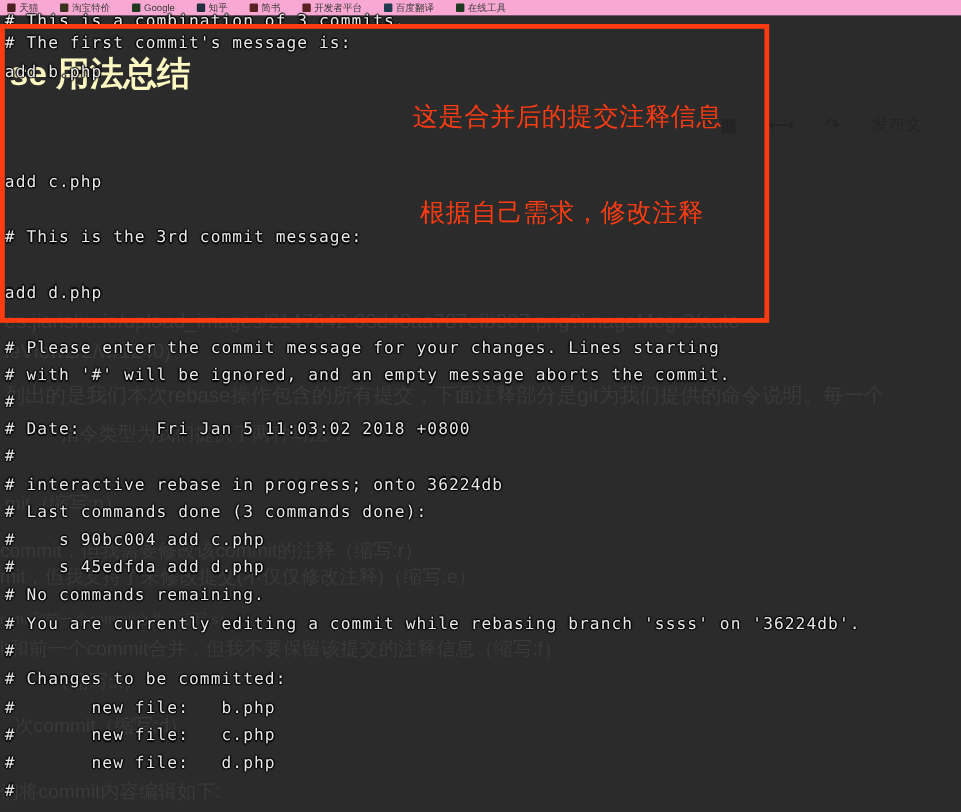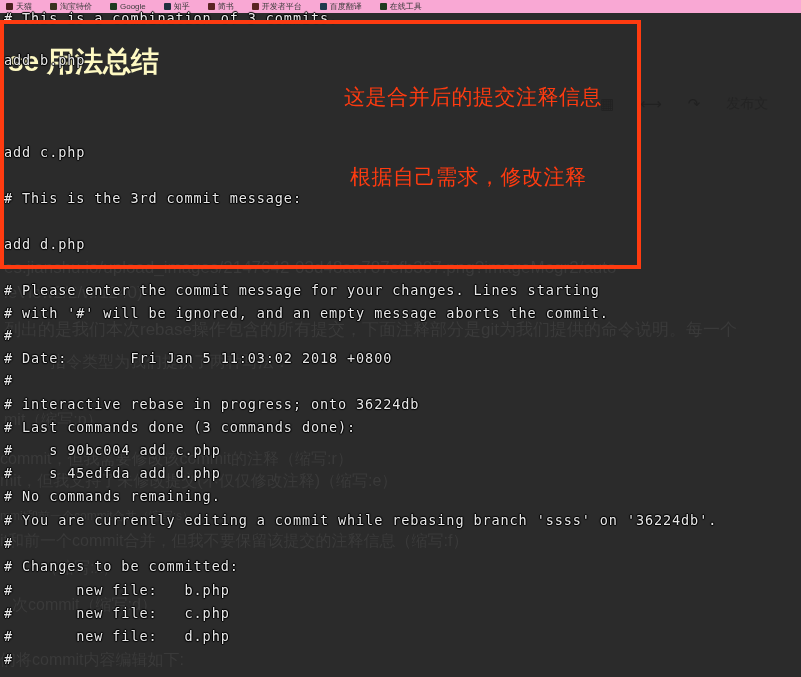--- a/index.html
+++ b/index.html
@@ -202,20 +202,21 @@
           <div class="bg-text" style="left: 0px; top: 518px; font-size: 16px;">it和前一个commit合并，但我不要保留该提交的注释信息（缩写:f）</div>
           <div class="bg-text" style="left: 42px; top: 545px; font-size: 16px;">（缩写:x）</div>
           <div class="bg-text" style="left: 0px; top: 582px; font-size: 16px; padding-left: 12px;">次commit（缩写:d）</div>
           <div class="bg-text" style="left: 0px; top: 637px; font-size: 16px;">们将commit内容编辑如下:</div>
         </div>
     </div>
   </div>
 
   <div class="term" id="terminal">
       <div class="tline" style="top: 10px;"># This is a combination of 3 commits.</div>
+      <div class="tline" style="top: 28px;"># The first commit's message is:</div>
       <div class="tline" style="top: 52px;">add b.php</div>
       <div class="tline" style="top: 76px;"></div>
       <div class="tline" style="top: 121px;"></div>
       <div class="tline" style="top: 144px;">add c.php</div>
       <div class="tline" style="top: 168px;"></div>
       <div class="tline" style="top: 190px;"># This is the 3rd commit message:</div>
       <div class="tline" style="top: 214px;"></div>
       <div class="tline" style="top: 236px;">add d.php</div>
       <div class="tline" style="top: 260px;"></div>
       <div class="tline" style="top: 282px;"># Please enter the commit message for your changes. Lines starting</div>

